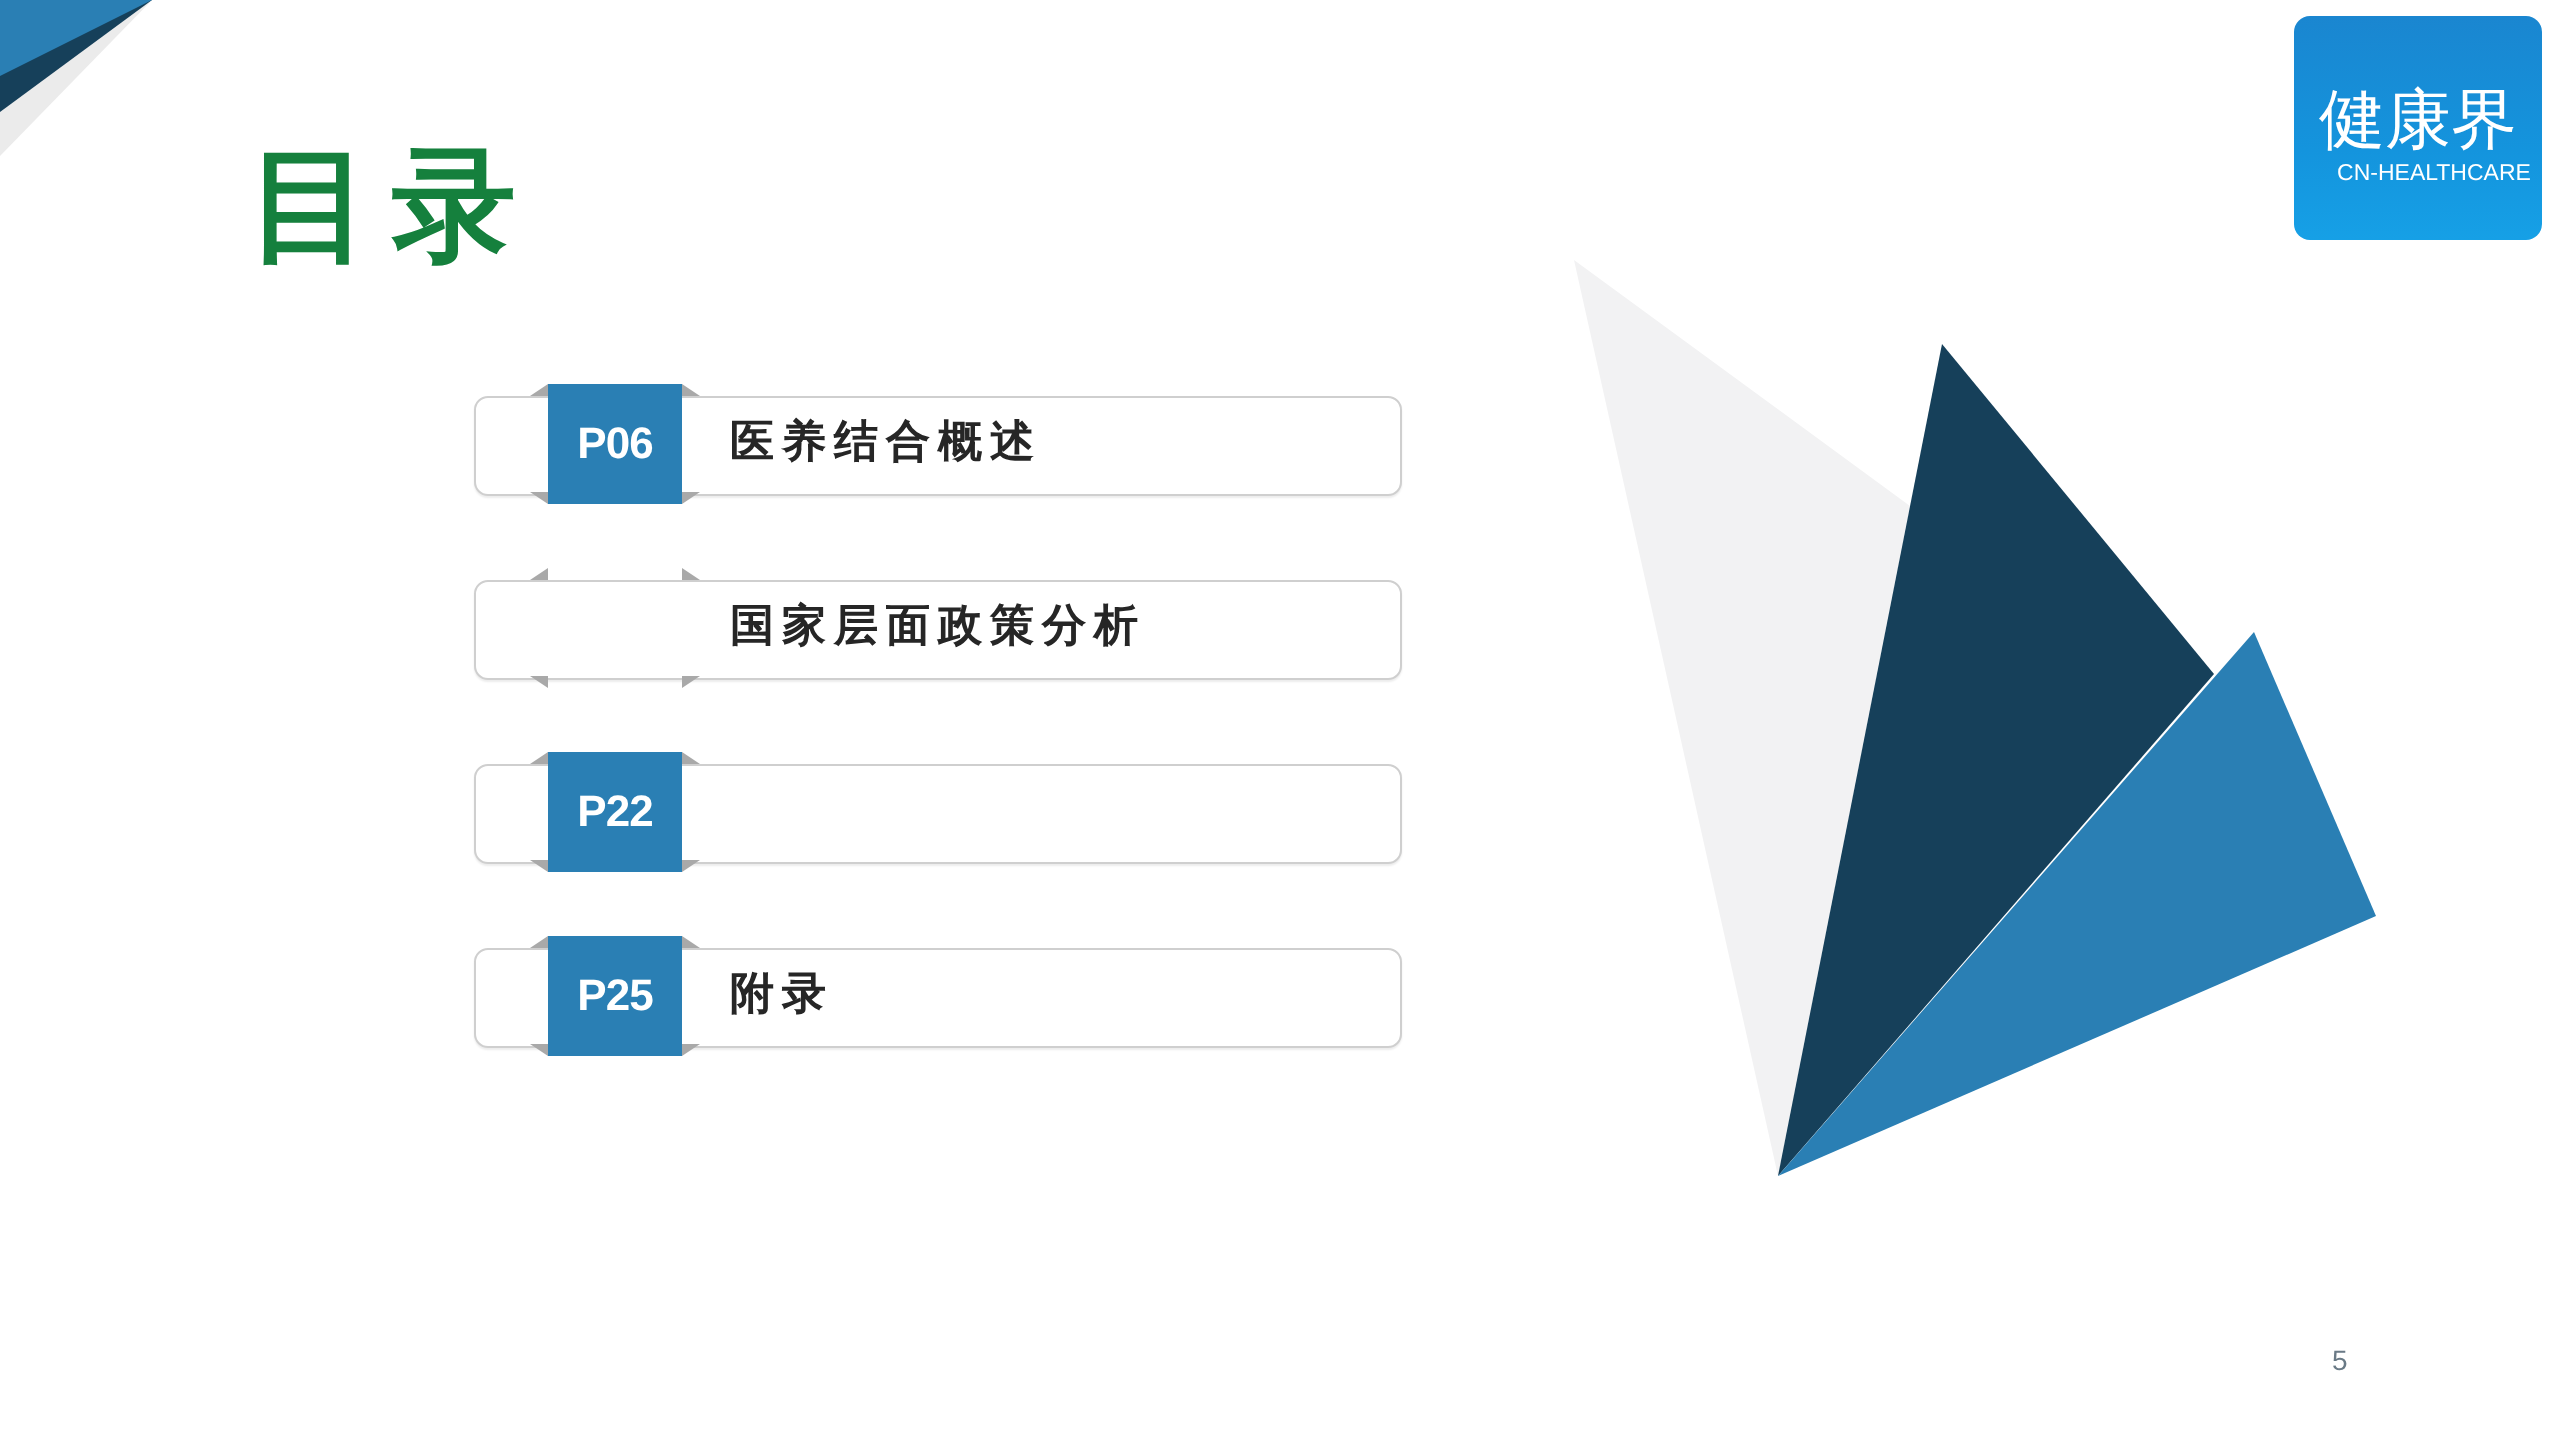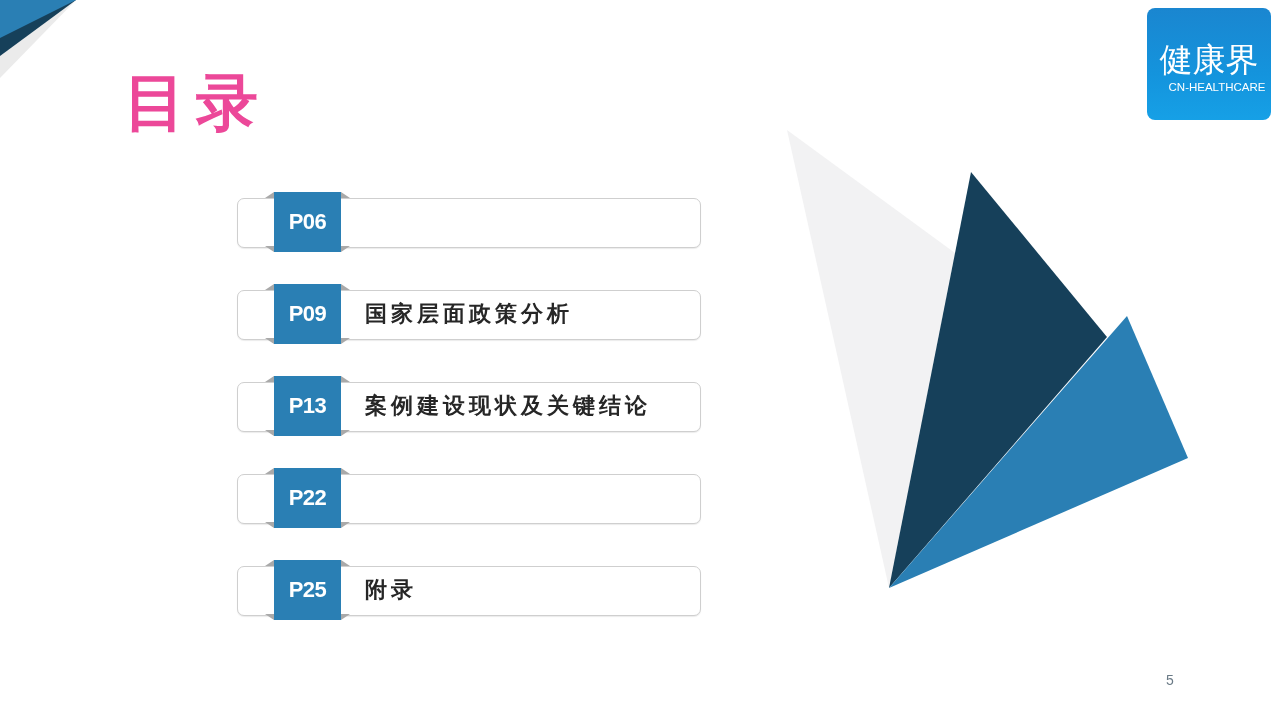--- a/index.html
+++ b/index.html
@@ -1,18 +1,18 @@
 <!DOCTYPE html>
 <html><head>
 <meta charset="utf-8">
 <style>
   html, body { margin:0; padding:0; }
   body { width:1279px; height:719px; position:relative; overflow:hidden; background:#ffffff; font-family:"DejaVu Sans", sans-serif; }
   .corner { position:absolute; left:0; top:0; }
-  .title { position:absolute; left:124px; top:72px; font-size:62px; font-weight:bold; color:#ec4899; letter-spacing:10px; line-height:1; }
+  .title { position:absolute; left:124px; top:72px; font-size:62px; font-weight:bold; color:#15803d; letter-spacing:10px; line-height:1; }
   .logo { position:absolute; left:1147px; top:8px; width:124px; height:112px; border-radius:8px; background:linear-gradient(180deg,#1a86d0 0%,#1494dd 60%,#16a0e6 100%); color:#fff; text-align:center; box-sizing:border-box; }
   .logo .cn { font-size:33px; margin-top:35px; line-height:1; letter-spacing:0px; }
   .logo .en { font-family:"Liberation Sans", sans-serif; font-size:11.5px; margin-top:5px; letter-spacing:0px;margin-left:16px; }
   .toc { position:absolute; left:237px; top:192px; }
   .item { position:relative; width:484px; height:52px; margin-bottom:40px; }
   .item .box { position:absolute; left:0; top:6px; width:462px; height:48px; border:1px solid #cfcfcf; border-radius:7px; background:#fff; box-shadow:0 1px 1px rgba(0,0,0,0.08); }
   .item .tab { position:absolute; left:37px; top:0; width:67px; height:60px; background:#2a7fb4; color:#fff; font-family:"Liberation Sans", sans-serif; font-weight:bold; font-size:22px; display:flex; align-items:center; justify-content:center; letter-spacing:-0.5px; }
   .item .ear { position:absolute; width:0; height:0; }
   .ear.tl { left:28px; top:0; border-left:9px solid transparent; border-bottom:6px solid #a9a9a9; }
   .ear.tr { left:104px; top:0; border-right:9px solid transparent; border-bottom:6px solid #a9a9a9; }
@@ -39,38 +39,29 @@
 </div>
 
 <div class="toc">
   <div class="item">
     <div class="box"></div>
     <div class="ear tl"></div>
       <div class="ear tr"></div>
     <div class="ear bl"></div>
       <div class="ear br"></div>
     <div class="tab">P06</div>
+    <div class="label">医养结合概述</div>
   </div>
   <div class="item">
     <div class="box"></div>
     <div class="ear tl"></div>
       <div class="ear tr"></div>
     <div class="ear bl"></div>
       <div class="ear br"></div>
-    <div class="tab">P09</div>
     <div class="label">国家层面政策分析</div>
-  </div>
-  <div class="item">
-    <div class="box"></div>
-    <div class="ear tl"></div>
-      <div class="ear tr"></div>
-    <div class="ear bl"></div>
-      <div class="ear br"></div>
-    <div class="tab">P13</div>
-    <div class="label">案例建设现状及关键结论</div>
   </div>
   <div class="item">
     <div class="box"></div>
     <div class="ear tl"></div>
       <div class="ear tr"></div>
     <div class="ear bl"></div>
       <div class="ear br"></div>
     <div class="tab">P22</div>
   </div>
   <div class="item">

